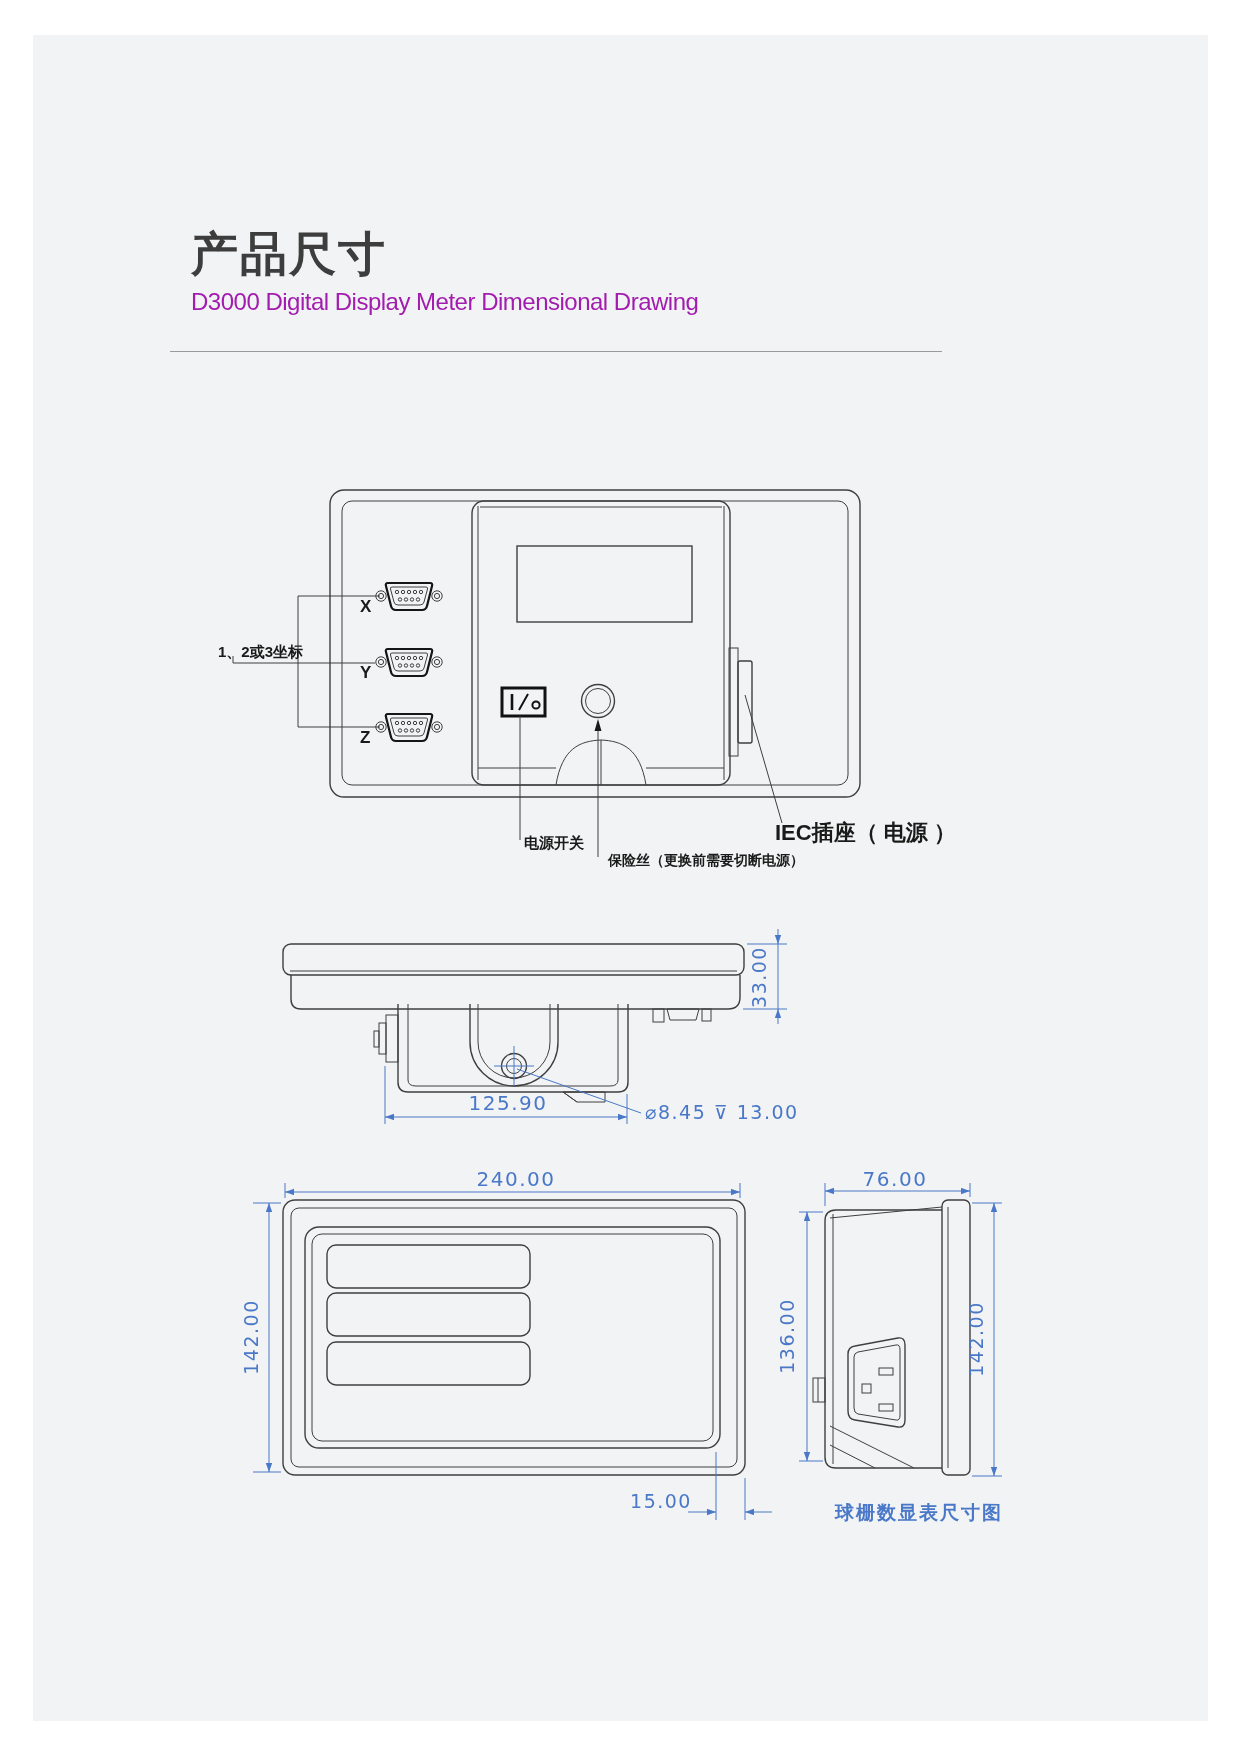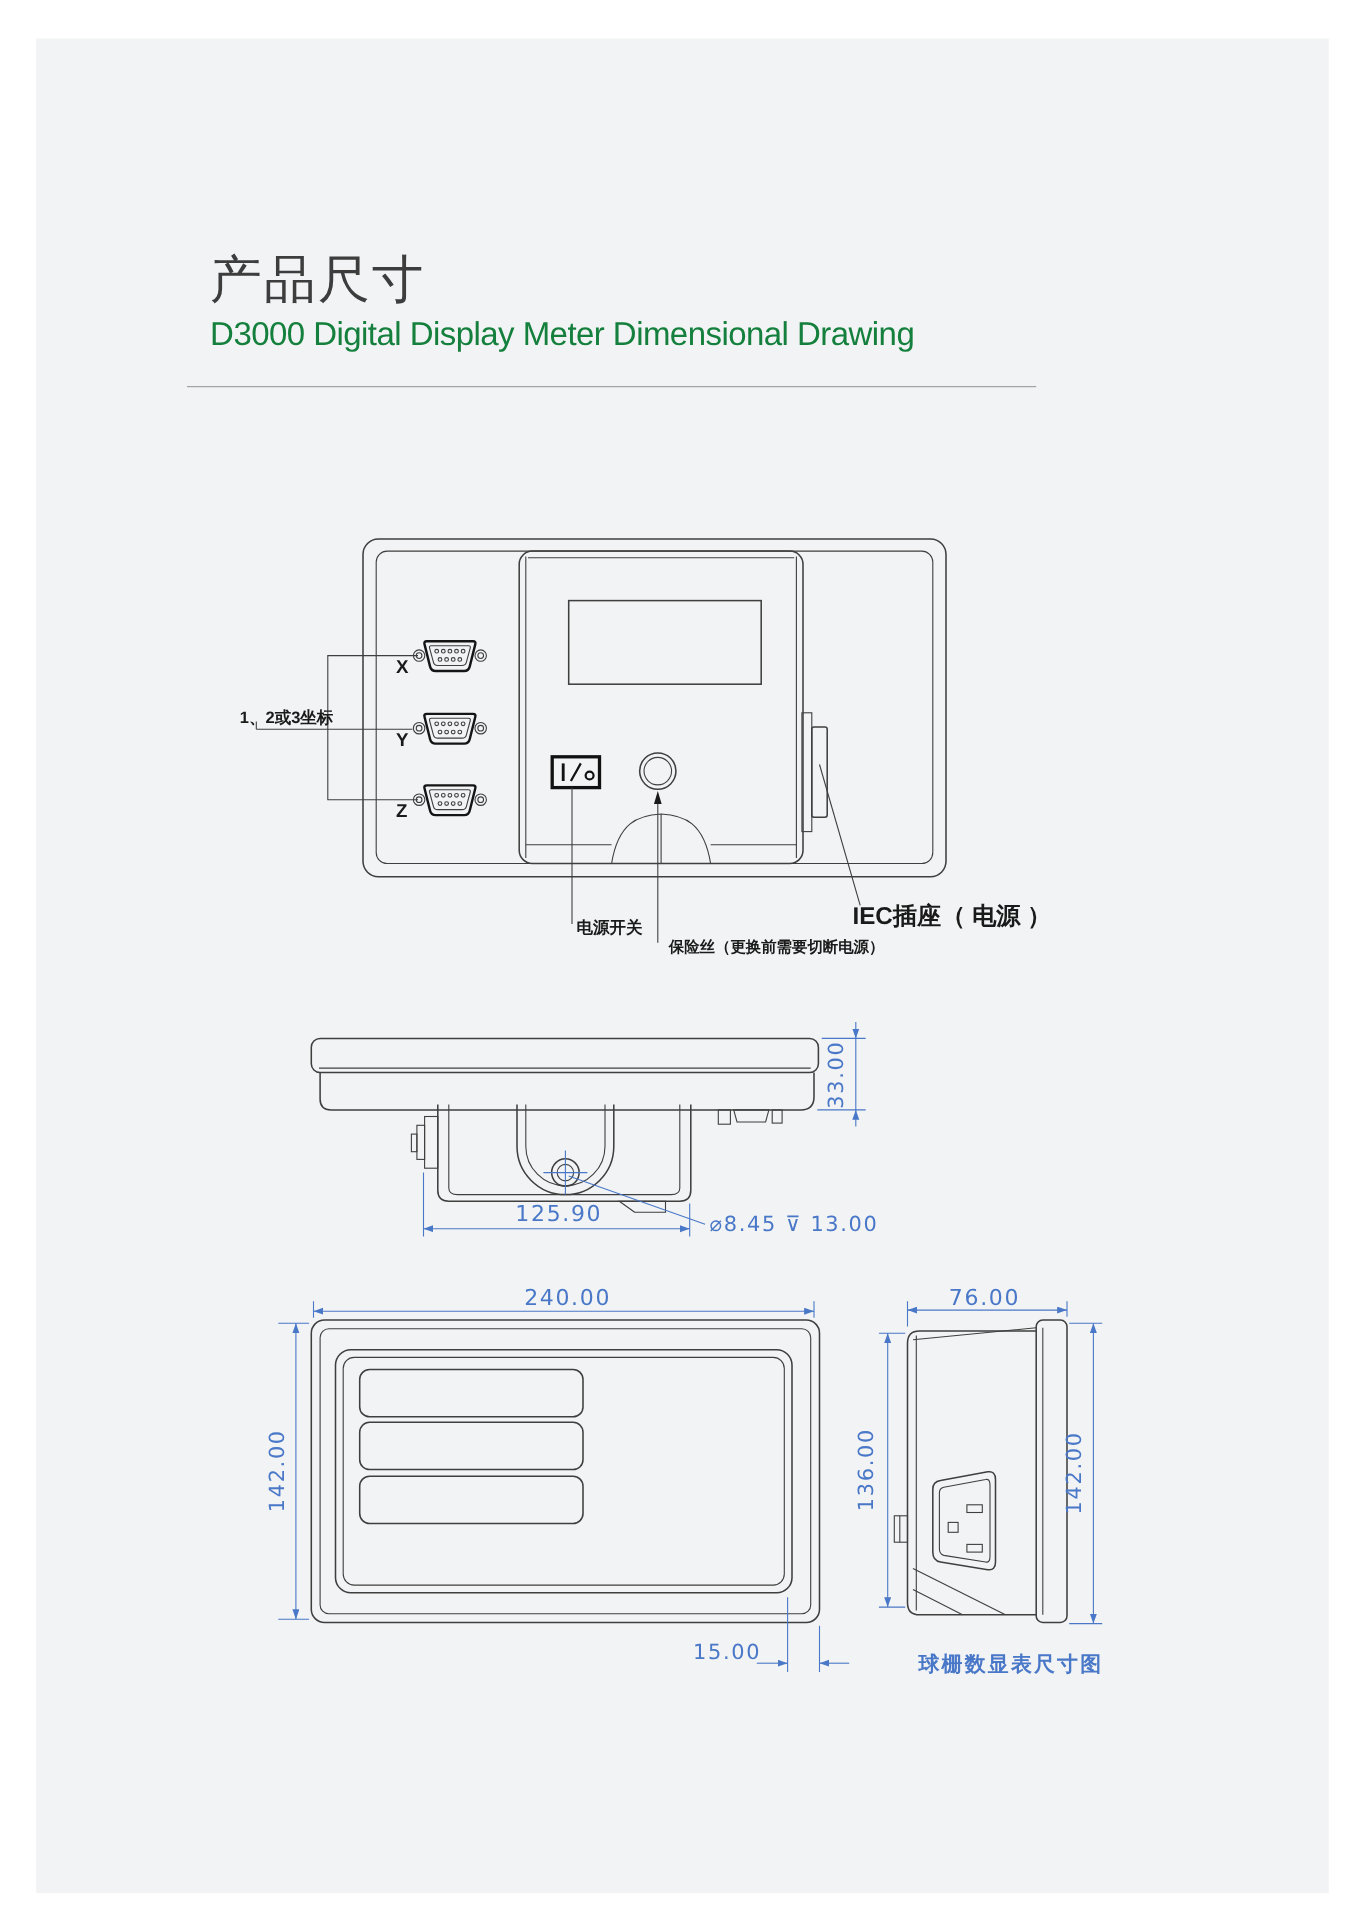--- a/index.html
+++ b/index.html
@@ -1,21 +1,21 @@
 <!DOCTYPE html>
 <html><head>
 <meta charset="utf-8">
 <style>
   html,body{margin:0;padding:0;background:#ffffff;}
   #page{position:relative;width:1241px;height:1754px;background:#ffffff;overflow:hidden;
         font-family:"Liberation Sans",sans-serif;}
   #content{position:absolute;left:33px;top:35px;width:1175px;height:1686px;background:#f2f3f4;}
-  #title{position:absolute;left:191px;top:228px;font-size:47px;font-weight:400;color:#3d3d3d;
+  #title{position:absolute;left:191px;top:228px;font-size:47px;font-weight:700;color:#3d3d3d;
          letter-spacing:2px;line-height:1.1;}
-  #subtitle{position:absolute;left:191px;top:289px;font-size:30px;font-weight:400;color:#15803d;
+  #subtitle{position:absolute;left:191px;top:289px;font-size:24px;font-weight:400;color:#a21caf;
          letter-spacing:-0.5px;line-height:1.05;}
   #divider{position:absolute;left:170px;top:351px;width:772px;height:1px;background:#9b9b9b;}
   svg{position:absolute;left:0;top:0;}
   .ln{stroke:#3f3f3f;stroke-width:1.4;fill:none;}
   .ln2{stroke:#3f3f3f;stroke-width:1;fill:none;}
   .bold{stroke:#151515;stroke-width:2.2;fill:#f2f3f4;stroke-linejoin:round;}
   .dim{stroke:#4a78c8;stroke-width:1;fill:none;}
   .dimtxt{fill:#4a78c8;font-family:"DejaVu Sans",sans-serif;letter-spacing:1.5px;}
   .cjk{fill:#1a1a1a;font-weight:700;}
 </style>

